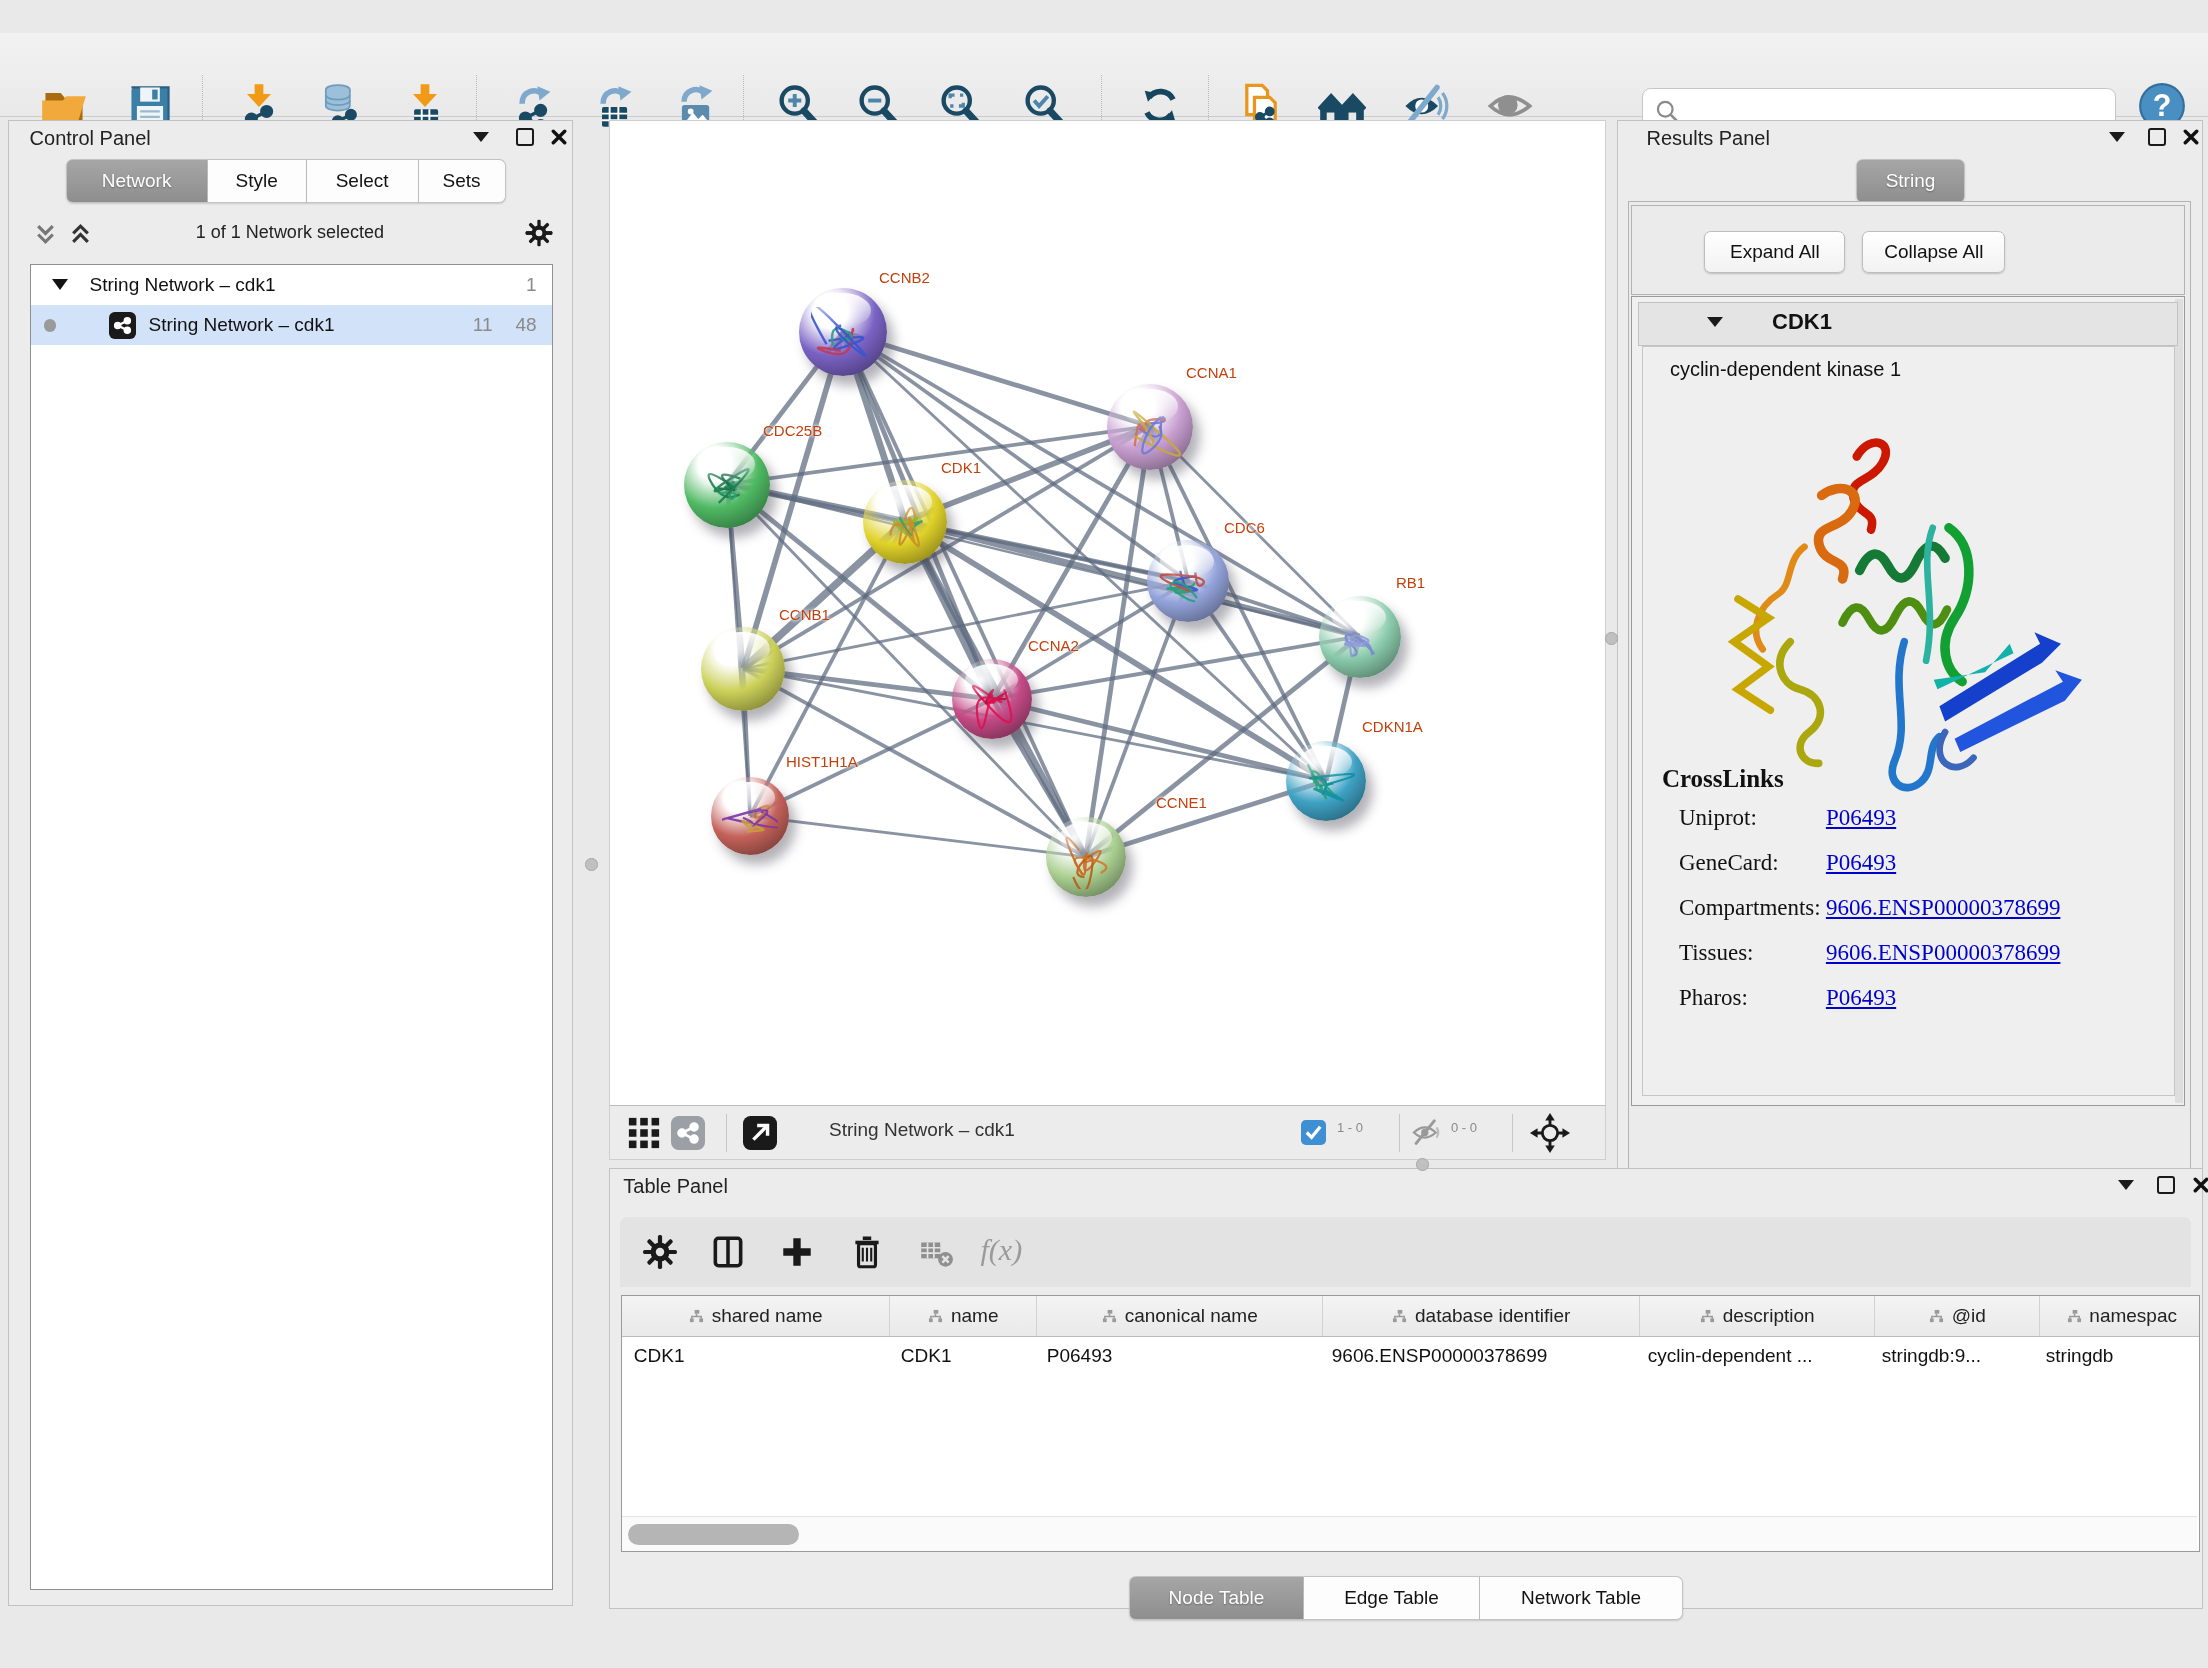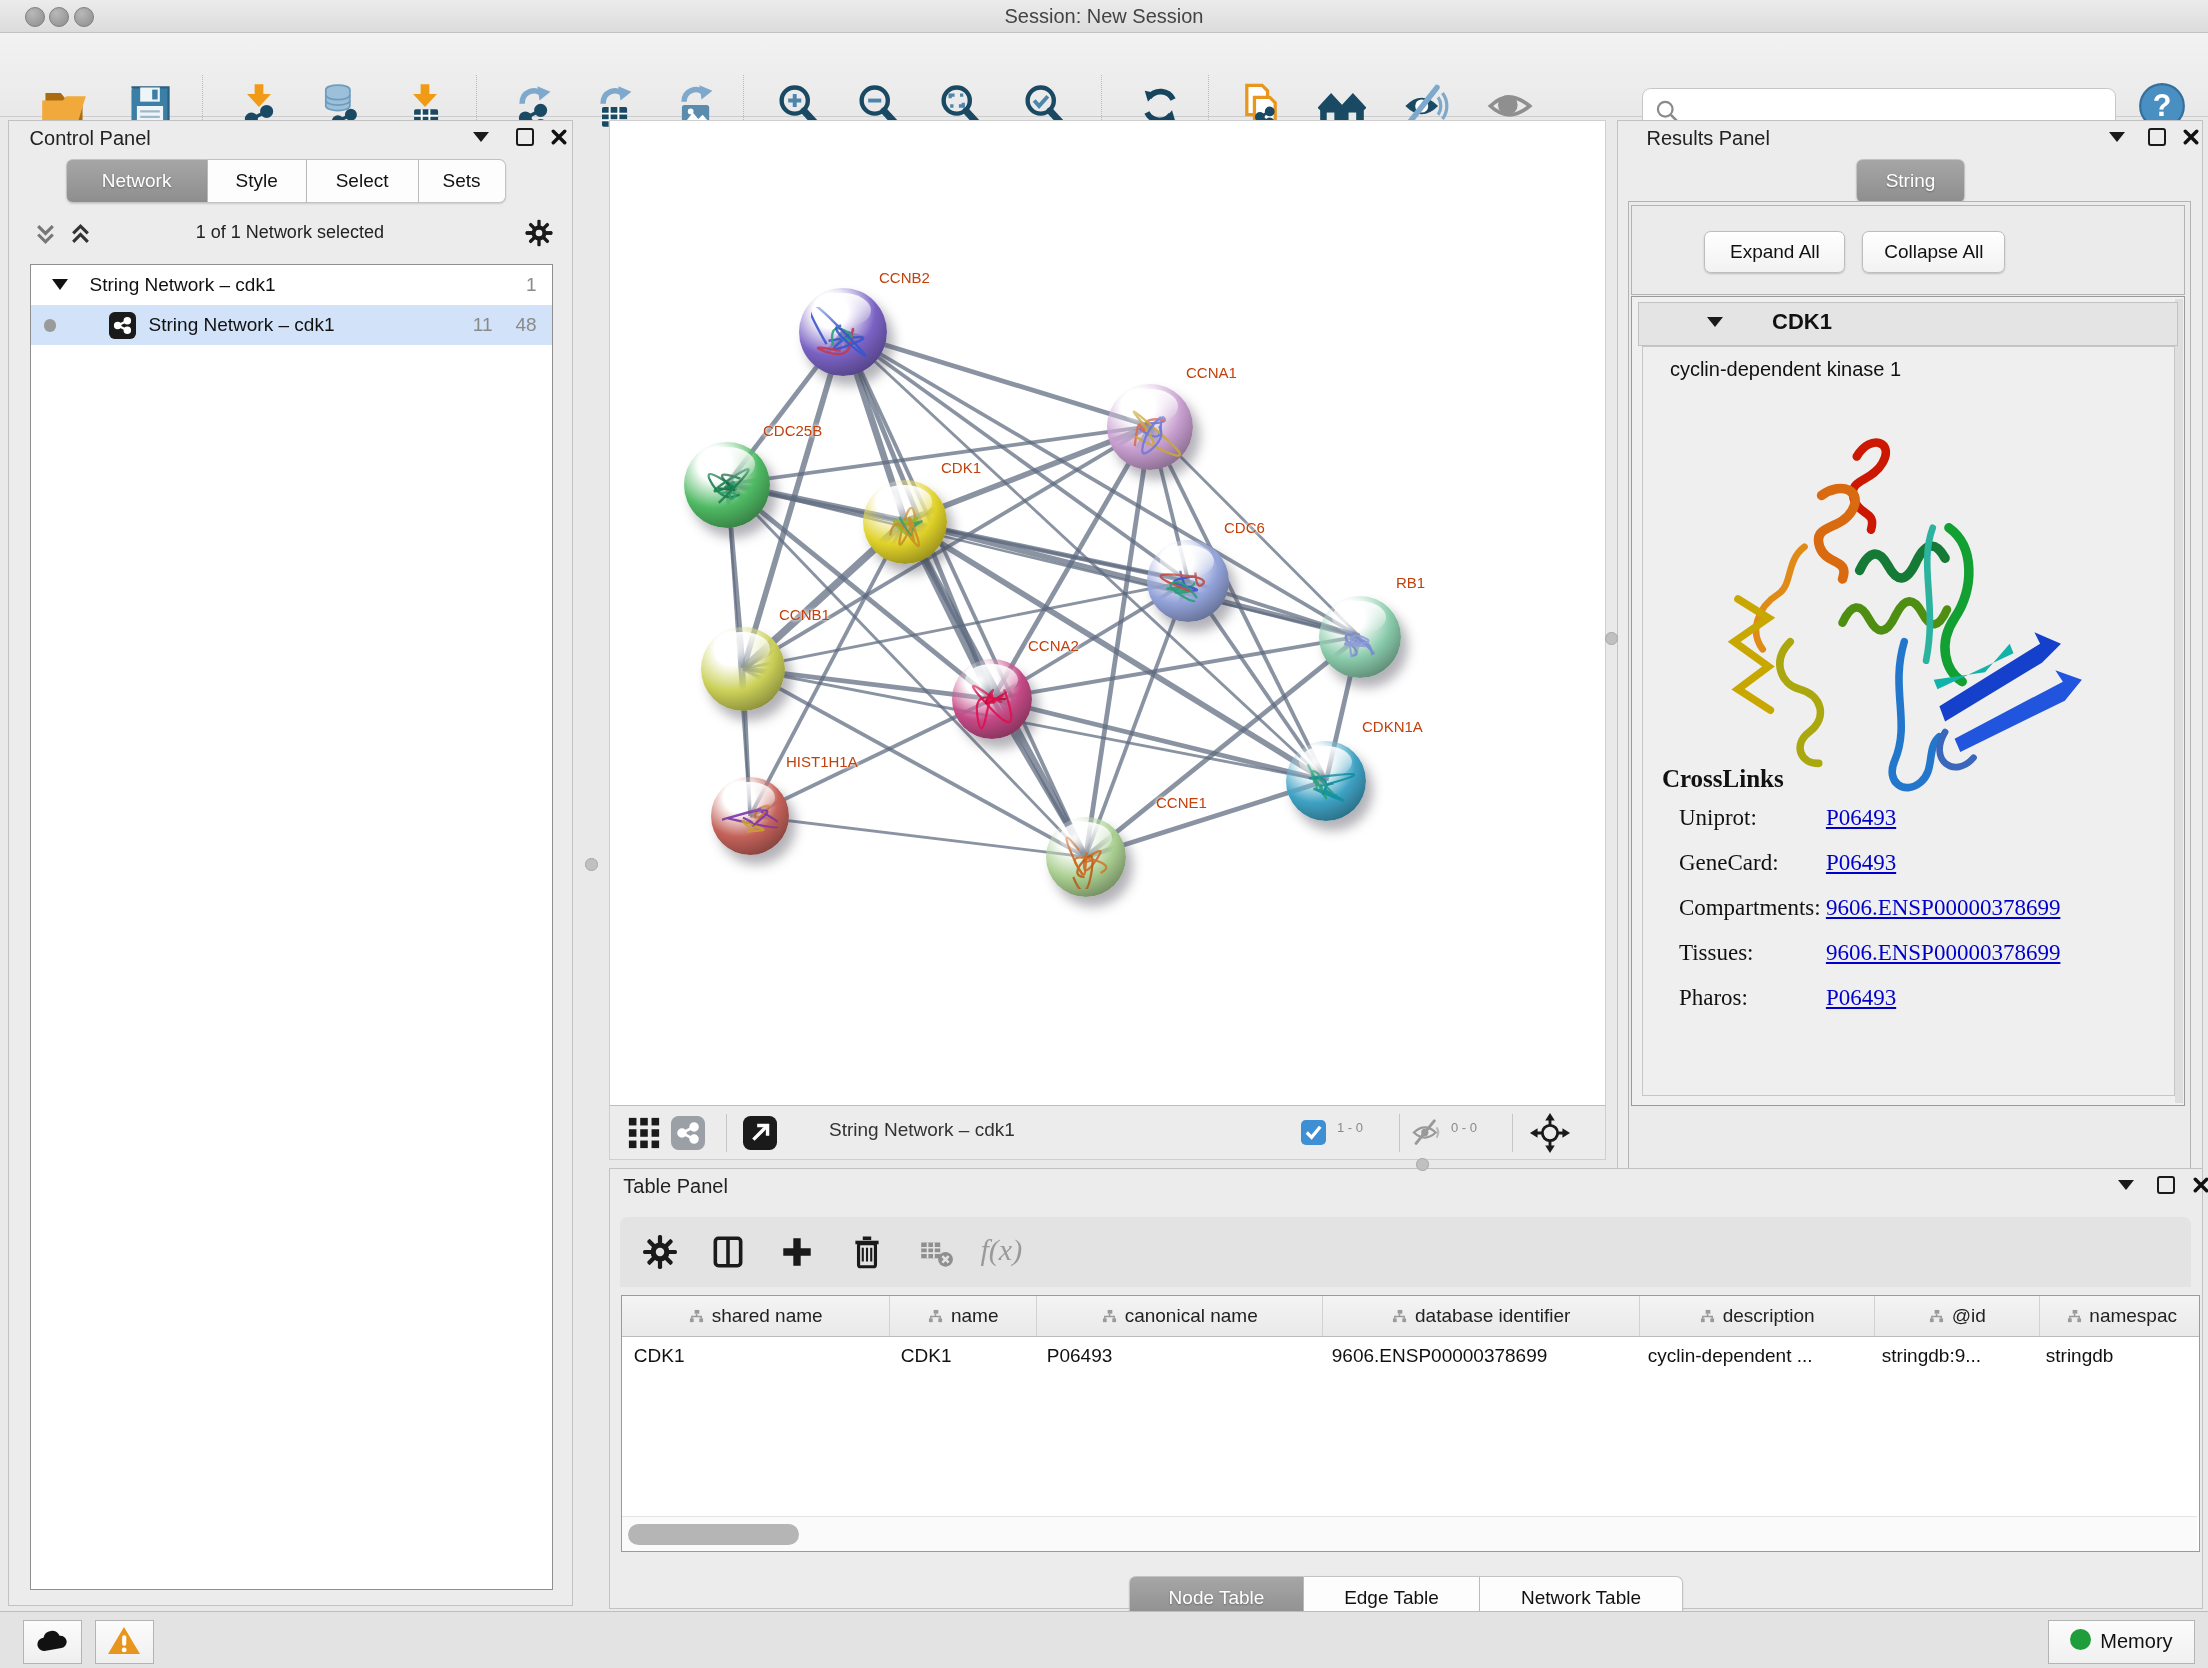--- a/index.html
+++ b/index.html
@@ -71,26 +71,20 @@
   #memory-btn{position:absolute;right:13.3px;top:7.6px;width:145px;height:42px;background:linear-gradient(#fcfcfc,#f0f0f0);border:1.9px solid #b4b4b4;cursor:pointer;font-size:20px;color:#111;text-align:center;line-height:40px;}
   #memory-dot{display:inline-block;width:21px;height:21px;border-radius:50%;background:#1f9d3a;vertical-align:-2.9px;margin-right:9.5px;}
   .splitter-dot{position:absolute;width:10.5px;height:10.5px;border-radius:50%;background:#c0c0c0;border:1px solid #a8a8a8;cursor:pointer;}
   .gearsvg,.icon-svg{display:block;}
 </style>
 </head>
 <body>
 
 <div id="window">
 
-  <div id="titlebar">
-    <span class="tlight" style="left:25px"></span>
-    <span class="tlight" style="left:49px"></span>
-    <span class="tlight" style="left:74px"></span>
-    <div id="win-title">Session: New Session</div>
-  </div>
 
   <div id="toolbar">
     <span class="tbtn" style="left:40px">
       <svg class="icon-svg" width="48" height="48" viewBox="0 0 44 44">
           <path d="M5 10 h14 l4 5 h16 v21 H5z" fill="#a96a10"></path>
           <path d="M2 17 h19 l3-4 h18 l-7 23 H2z" fill="#f2a93b"></path>
         </svg>
       </span>
     <span class="tbtn" style="left:126px">
       <svg class="icon-svg" width="48" height="48" viewBox="0 0 44 44">
@@ -772,33 +766,18 @@
         </div>
     </div>
 
     <div id="tp-tabs">
         <div class="seg first active" style="width: 173px;">Node Table</div>
         <div class="seg" style="width: 175px;">Edge Table</div>
         <div class="seg last" style="width: 202px;">Network Table</div>
       </div>
   </div>
 
-  <div id="statusbar">
-    <span class="sb-btn" style="left:23px">
-      <svg class="icon-svg" style="margin:7.6px 0 0 10.5px" width="34" height="25" viewBox="0 0 36 26">
-          <path d="M10 24 a7 7 0 0 1 -1 -14 a9 9 0 0 1 17 -2 a6.5 6.5 0 0 1 2 13z" fill="#111"></path>
-        </svg>
-      </span>
-    <span class="sb-btn" style="left:95px">
-      <svg class="icon-svg" style="margin:4.8px 0 0 11.4px" width="34" height="31" viewBox="0 0 36 33">
-          <path d="M18 2 L35 31 H1z" fill="#e8951e"></path>
-          <rect x="16" y="11" width="4.4" height="11" rx="2" fill="#fff"></rect>
-          <circle cx="18.2" cy="26.5" r="2.6" fill="#fff"></circle>
-        </svg>
-      </span>
-    <span id="memory-btn"><span id="memory-dot"></span><span>Memory</span></span>
-  </div>
 
   <span class="splitter-dot" style="left:585px;top:858px"></span>
   <span class="splitter-dot" style="left:1605px;top:632px"></span>
   <span class="splitter-dot" style="left:1416px;top:1158px"></span>
 </div>
 
 
 </body></html>

